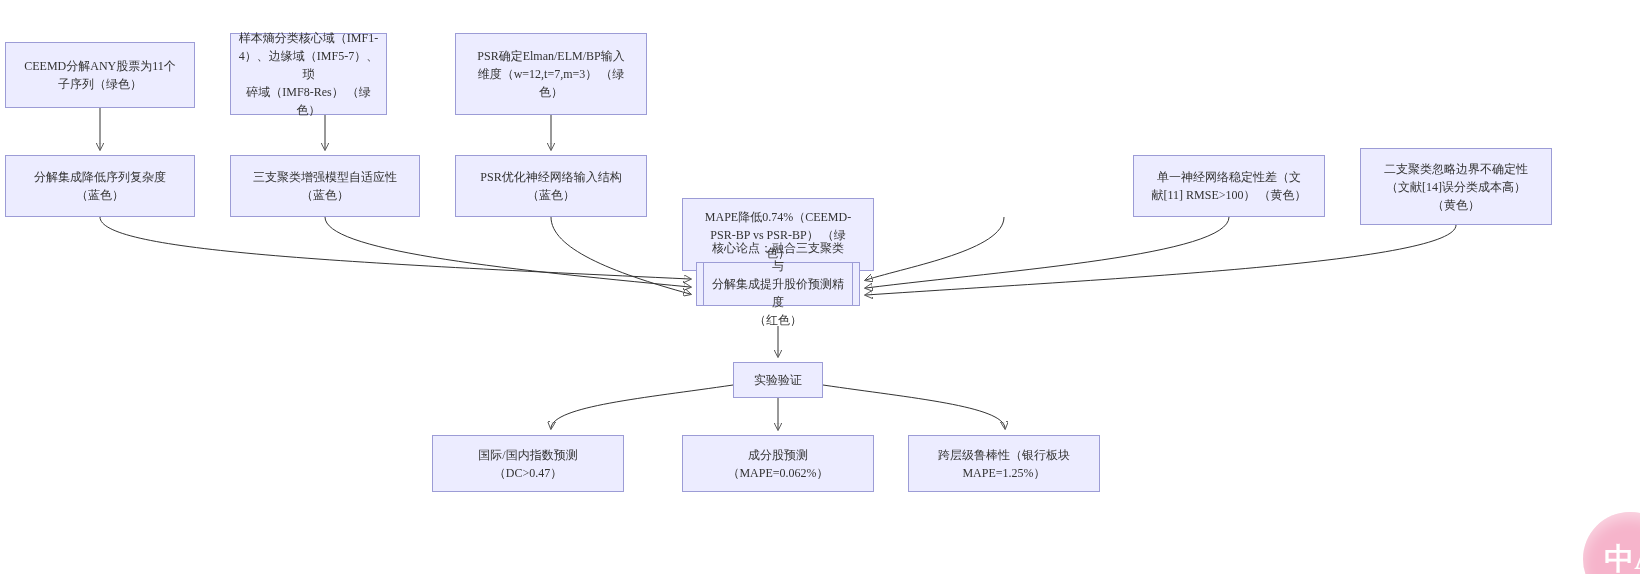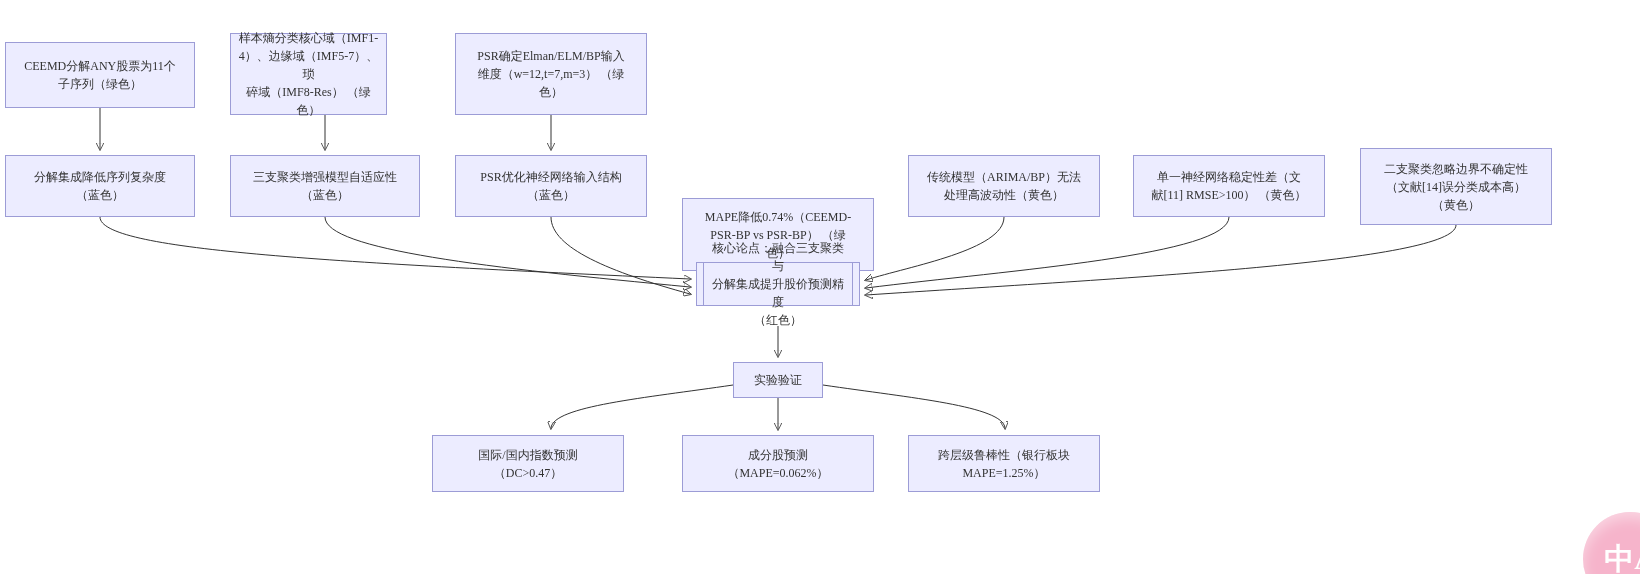--- a/index.html
+++ b/index.html
@@ -106,22 +106,20 @@
 
   <div class="node n-mid1">分解集成降低序列复杂度
 （蓝色）</div>
   <div class="node n-mid2">三支聚类增强模型自适应性
 （蓝色）</div>
   <div class="node n-mid3">PSR优化神经网络输入结构
 （蓝色）</div>
   <div class="node n-mid4">MAPE降低0.74%（CEEMD-
 PSR-BP vs PSR-BP） （绿
 色）</div>
-  <div class="node n-mid5">传统模型（ARIMA/BP）无法
-处理高波动性（黄色）</div>
   <div class="node n-mid6">单一神经网络稳定性差（文
 献[11] RMSE&gt;100） （黄色）</div>
   <div class="node n-mid7">二支聚类忽略边界不确定性
 （文献[14]误分类成本高）
 （黄色）</div>
 
   <div class="node n-core">
     <span>核心论点：融合三支聚类与
 分解集成提升股价预测精度
 （红色）</span>

